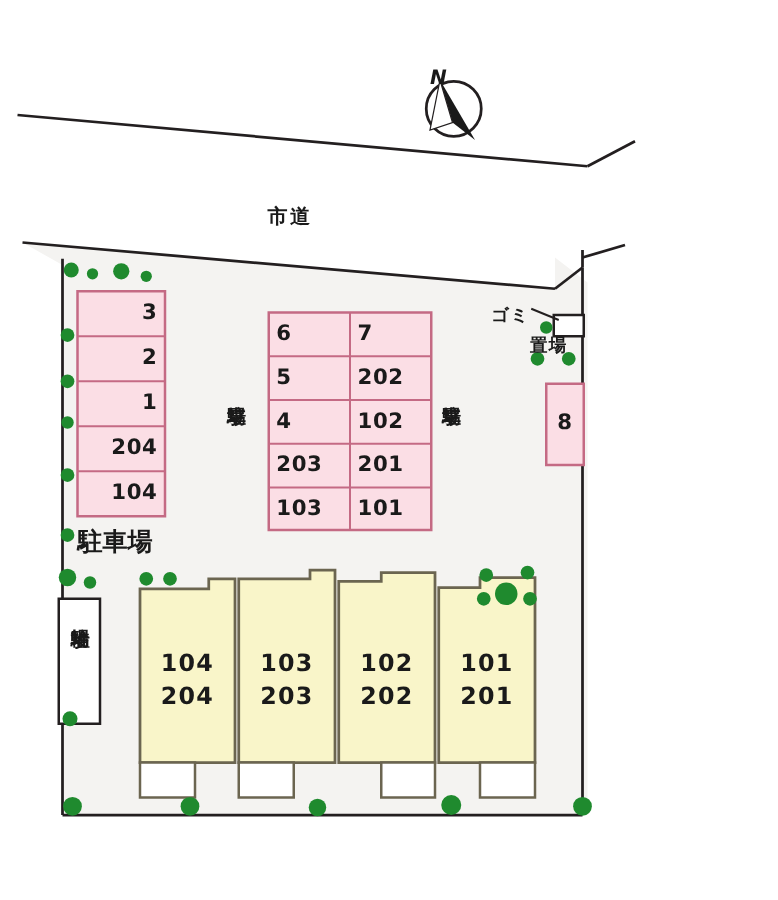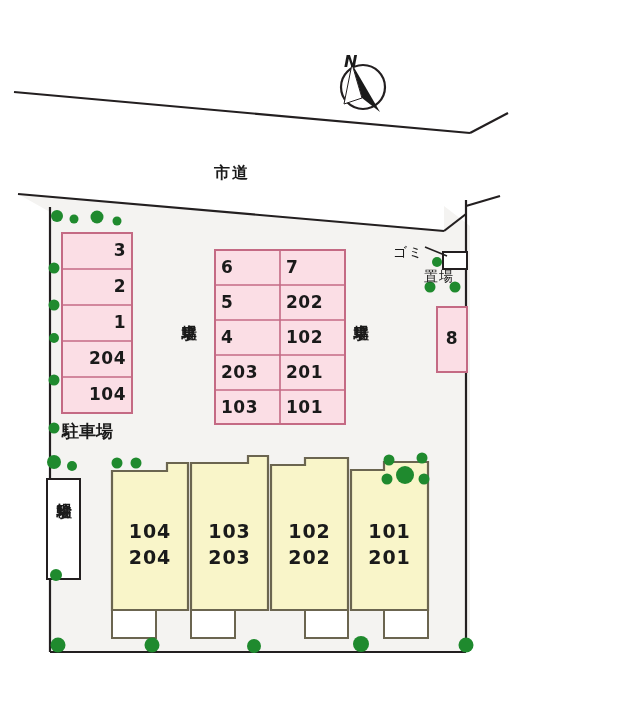--- a/index.html
+++ b/index.html
@@ -33,21 +33,21 @@
     font-weight: 600;
     letter-spacing: 0.5px;
   }
   .unit-num {
     font-size: 19px;
     font-weight: 700;
     letter-spacing: 1px;
     text-align: center;
   }
   .jp-label {
-    font-size: 17px;
+    font-size: 20px;
     font-weight: 700;
   }
   .jp-label-vert {
     font-size: 15px;
     font-weight: 700;
     writing-mode: vertical-rl;
     text-orientation: upright;
     line-height: 1.02;
   }
   .road-label {
@@ -55,21 +55,21 @@
     font-weight: 700;
     letter-spacing: 2px;
   }
   .compass-n {
     font-size: 16px;
     font-weight: 700;
     font-style: italic;
   }
   .gomi-label {
     font-size: 14px;
-    font-weight: 400;
+    font-weight: 700;
     letter-spacing: 1px;
   }
 </style>
 </head>
 <body>
 
 <div id="site-plan">
 
   <svg width="622" height="720" viewBox="0 0 622 720" xmlns="http://www.w3.org/2000/svg">
 

